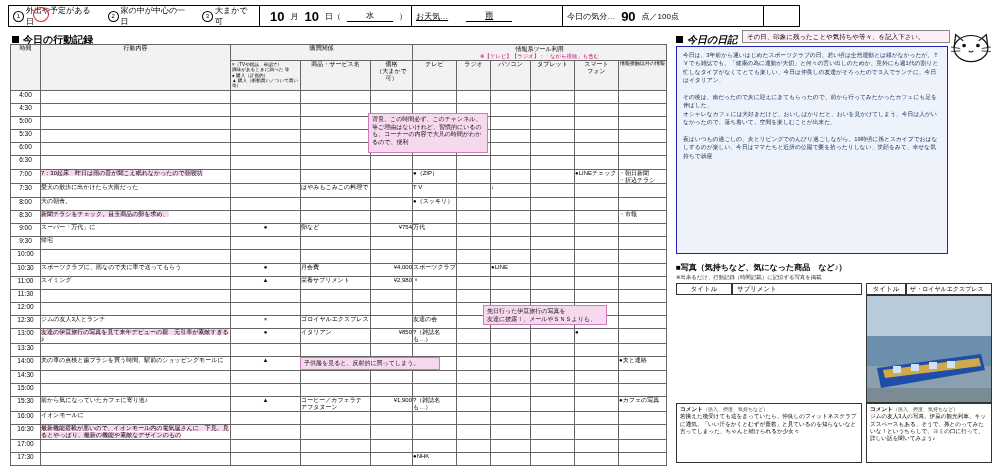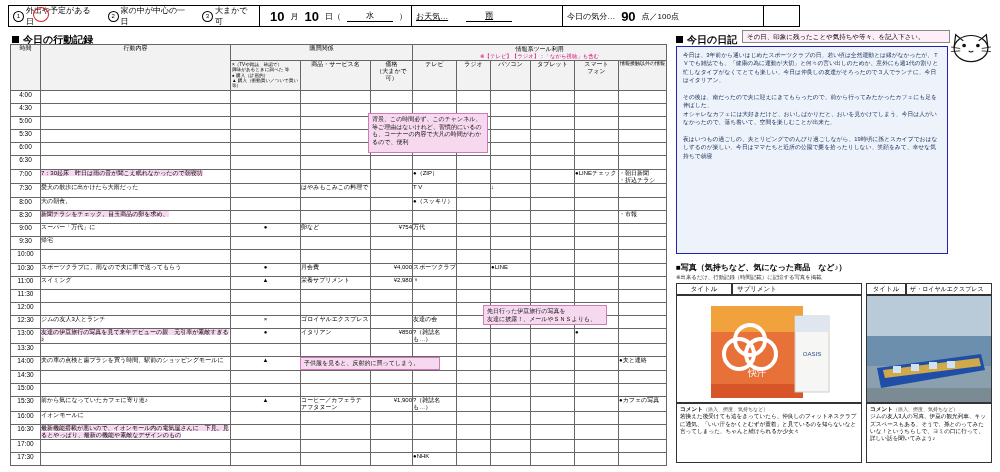--- a/index.html
+++ b/index.html
@@ -495,21 +495,21 @@
           <td class="cellpad"></td>
           <td class="cellpad"></td>
         </tr>
       </tbody>
   </table>
 
   <div class="hlbox" style="left:368px;top:113px;width:120px;height:40px;">背景、この時間必ず、このチャンネル、等ご理由はないけれど、習慣的にいるのも、コーナーの内容で大凡の時間がわかるので、便利</div>
   <div class="hlbox" style="left:483px;top:305px;width:124px;height:20px;">先日行った伊豆旅行の写真を<br>友達に披露！、メールやＳＮＳよりも、</div>
   <div class="hlbox" style="left:300px;top:357px;width:140px;height:13px;">子供服を見ると、反射的に買ってしまう。</div>
 
-  <div class="sectitle" style="left:676px;top:33px;">
+  <div class="sectitle" style="left:676px;top:33px;font-style:italic;">
     <span class="sqmark"></span><span>今日の日記</span>
   </div>
   <div class="notehdr" style="left:742px;top:30px;width:208px;height:13px;">その日、印象に残ったことや気持ちや等々、を記入下さい。</div>
   <div class="rbox diarybox" style="left:676px;top:46px;width:272px;height:208px;padding:4px 6px;font-size:5.8px;line-height:1.45;white-space:pre-line;color:#102a54;">今日は、3年前から通いはじめたスポーツクラブの日。若い頃は全然運動とは縁がなかったが、ＴＶでも雑誌でも、「健康の為に運動が大切」と何々の言い出しのためか、意外にも週1代の割りと忙しなタイプがなくてとても楽しい。今日は仲良しの友達がそろったので３人でランチに。今日はイタリアン。
 
 その後は、南だったので夫に迎えにきてもらったので、前から行ってみたかったカフェにも足を伸ばした。
 オシャレなカフェには大好きだけど、おいしばかりだと、おいを見かけてしまう。今日は人がいなかったので、落ち着いて、空間を楽しむことが出来た。
 
 夜はいつもの過ごしの、夫とリビングでのんびり過ごしながら、19時頃に孫とスカイプでおはなしするのが楽しい。今日はママたちと近所の公園で栗を拾ったりしない。笑顔をみて、幸せな気持ちで就寝</div>
 
@@ -524,35 +524,20 @@
 
   <div class="sectitle" style="left:676px;top:262px;font-size:8px;">■写真（気持ちなど、気になった商品　など♪）</div>
   <div class="plain" style="left:676px;top:274px;font-size:5.4px;color:#333;">※出来るだけ、行動記録（時間記載）に記憶する写真を掲載</div>
 
   <div class="photocell" style="left:676px;top:283px;width:56px;height:12px;display:flex;align-items:center;justify-content:center;">
       <span class="photolabel">タイトル</span>
     </div>
   <div class="photocell" style="left:732px;top:283px;width:130px;height:12px;display:flex;align-items:center;padding-left:4px;">
       <span class="photolabel">サプリメント</span>
     </div>
-  <div class="photocell" style="left:676px;top:295px;width:186px;height:108px;background:#fff;overflow:hidden;">
-    <svg width="184" height="106" viewBox="0 0 184 106">
-      <rect width="184" height="106" fill="#ffffff"></rect>
-      <rect x="34" y="10" width="92" height="92" fill="#e8713a"></rect>
-      <rect x="34" y="10" width="92" height="26" fill="#f2a23c"></rect>
-      <rect x="34" y="88" width="92" height="14" fill="#d8552a"></rect>
-      <circle cx="62" cy="58" r="15" fill="none" stroke="#fff" stroke-width="4"></circle>
-      <circle cx="84" cy="58" r="15" fill="none" stroke="#fff" stroke-width="4"></circle>
-      <circle cx="73" cy="44" r="15" fill="none" stroke="#fff" stroke-width="4"></circle>
-      <text x="80" y="80" font-size="9" fill="#ffffff" text-anchor="middle" font-family="sans-serif">快汗</text>
-      <rect x="118" y="20" width="34" height="76" fill="#f6f6f4" stroke="#ccc"></rect>
-      <rect x="118" y="20" width="34" height="16" fill="#dfe6ef"></rect>
-      <text x="135" y="60" font-size="6" fill="#2a4c8a" text-anchor="middle" font-family="sans-serif">OASIS</text>
-    </svg>
-  </div>
   <div class="commentbox" style="left:676px;top:403px;width:186px;height:60px;">
     <span style="font-weight:bold;">コメント</span><span style="font-size:5px;color:#444;">（購入、摂度、気持ちなど）</span>
     <div>若接えた後受けても這をきっていたら、仲良しのフィットネスクラブに通気、「いい汗をかくとむずが置着」と見ているのを知らないなと言ってしまった。ちゃんと続けられるか少女々</div>
   </div>
 
   <div class="photocell" style="left:866px;top:283px;width:40px;height:12px;display:flex;align-items:center;justify-content:center;">
       <span class="photolabel">タイトル</span>
     </div>
   <div class="photocell" style="left:906px;top:283px;width:86px;height:12px;display:flex;align-items:center;padding-left:3px;">
       <span class="photolabel" style="font-size:6px;">ザ・ロイヤルエクスプレス</span>

